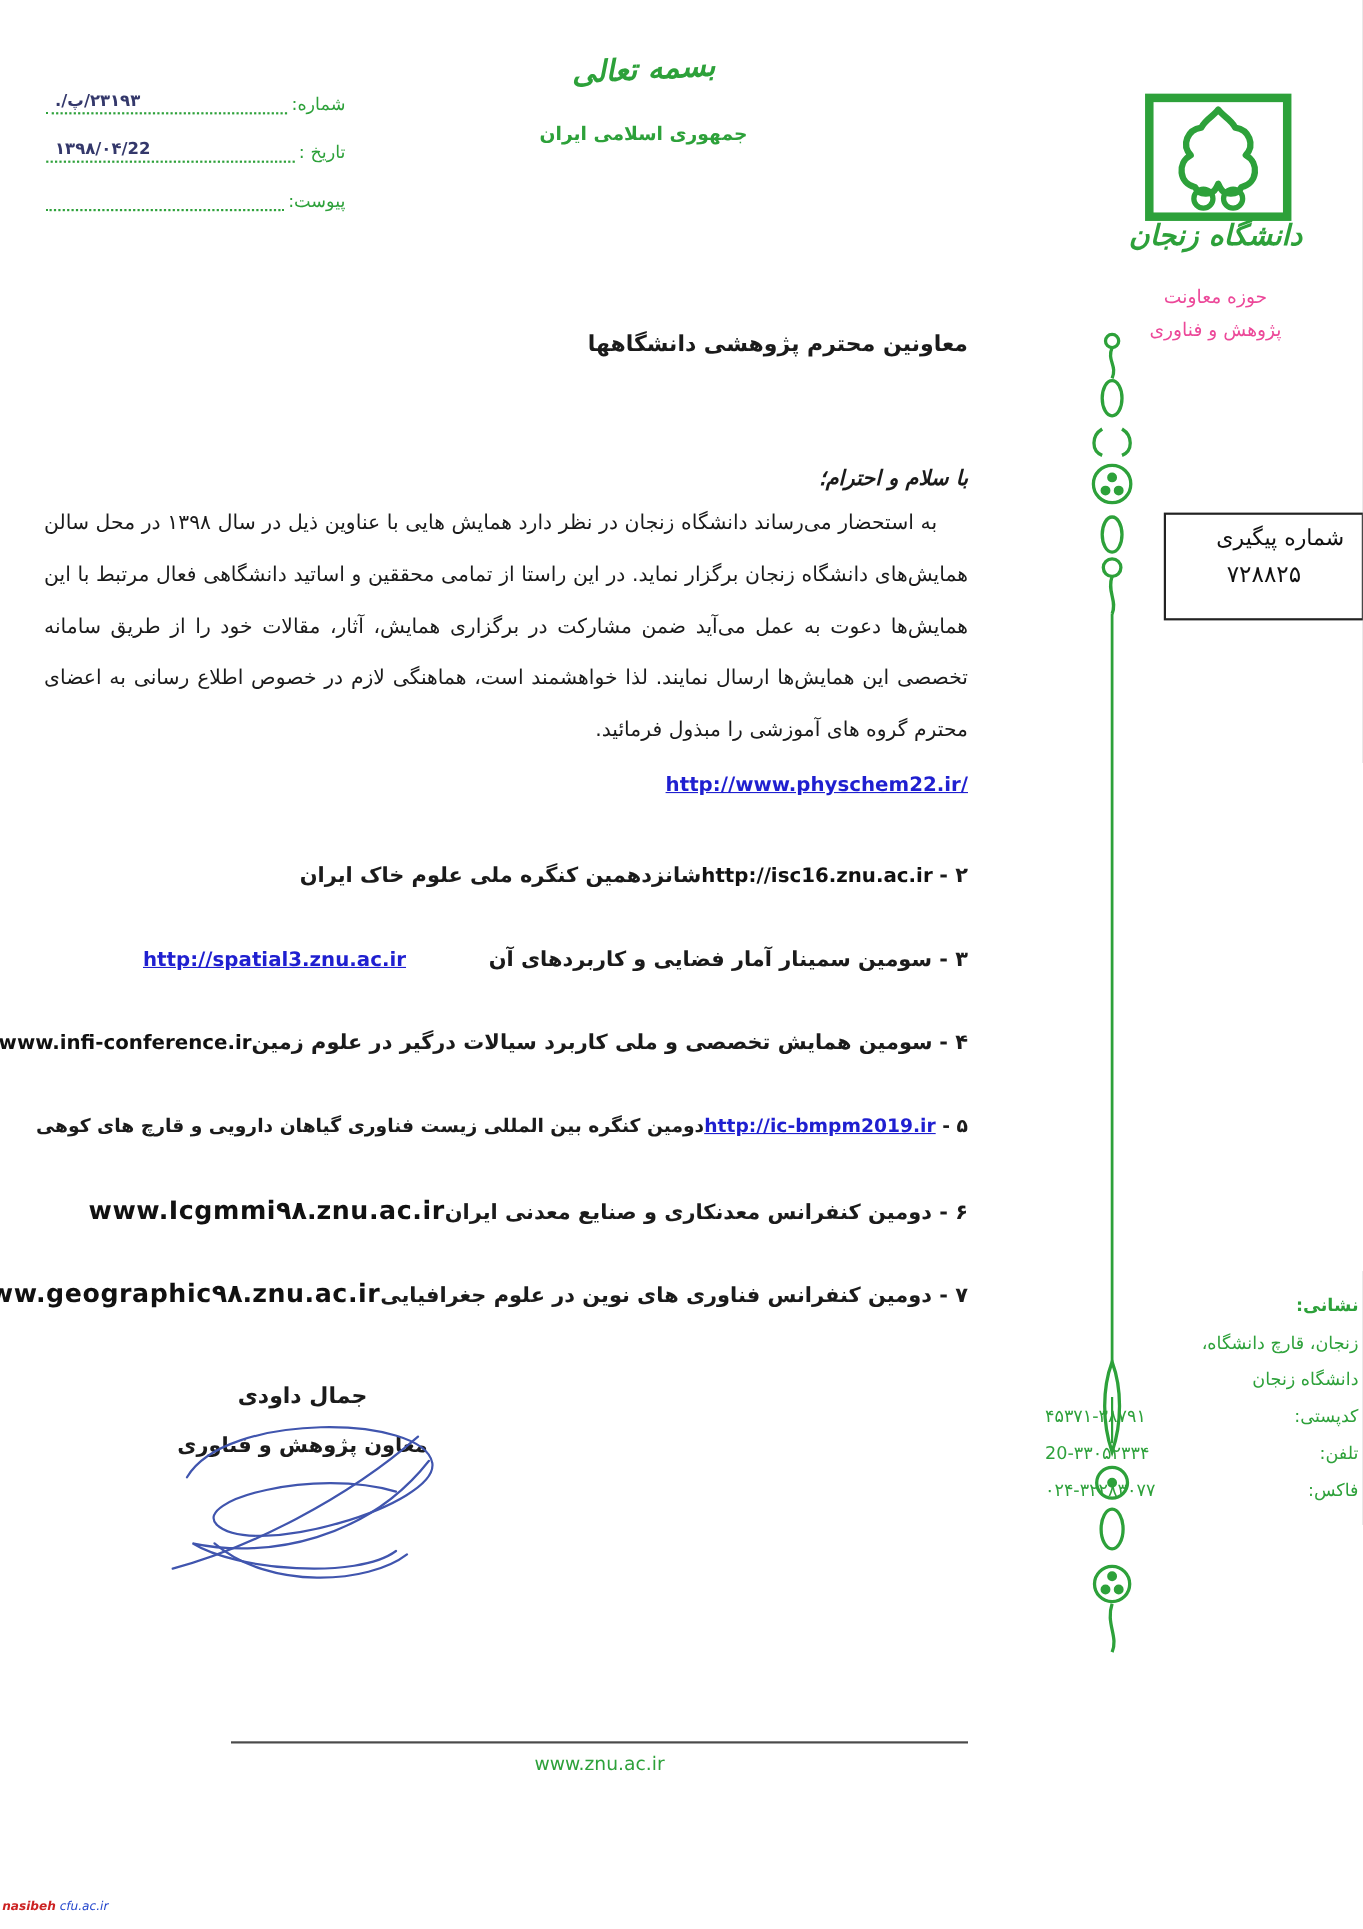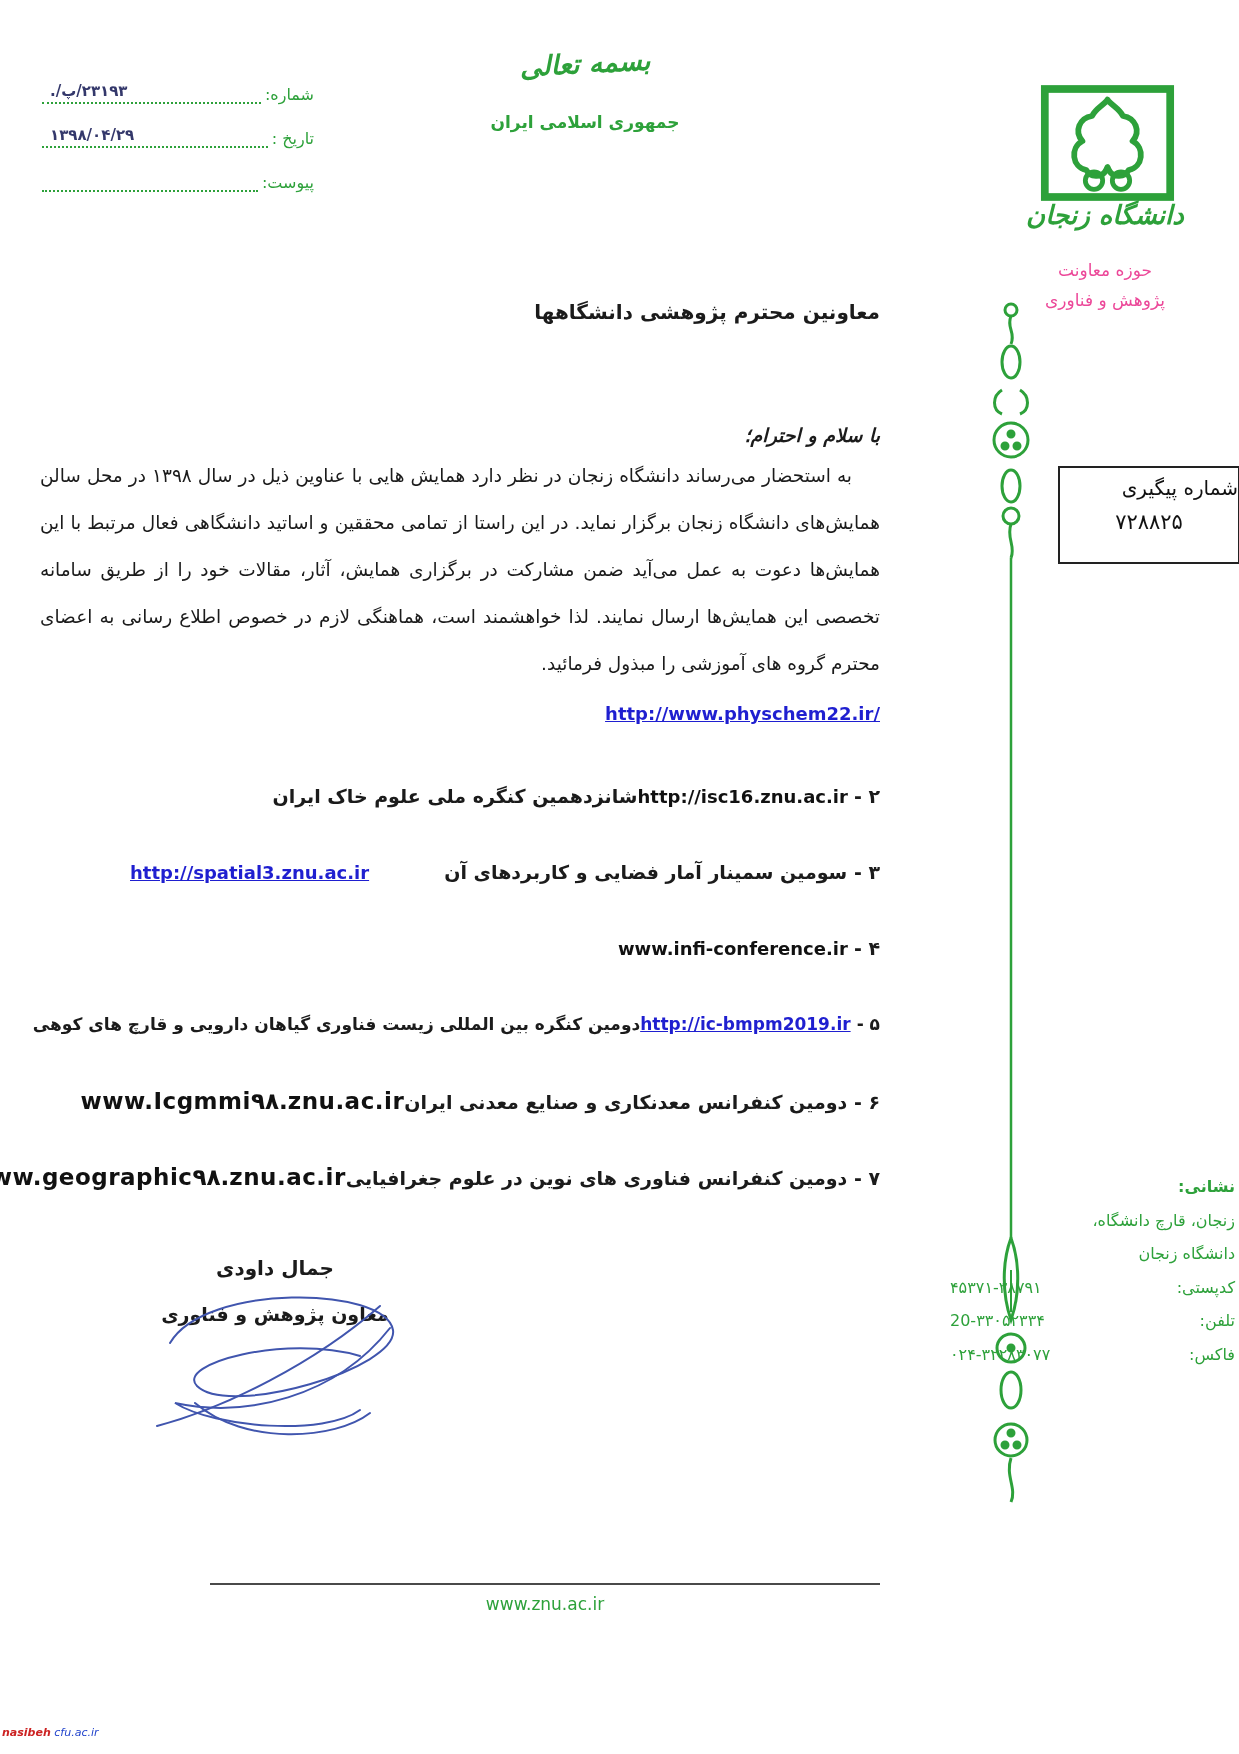--- a/index.html
+++ b/index.html
@@ -20,21 +20,21 @@
              font-size:27px;font-weight:bold;font-style:italic;transform:rotate(-3deg);}
   .country{left:430px;top:112px;width:310px;text-align:center;color:#2da13a;
            font-size:17px;font-weight:bold;}
 
   
   .logo-caption{left:1015px;top:200px;width:180px;text-align:center;color:#2da13a;
                 font-size:26px;font-weight:bold;font-style:italic;white-space:nowrap;}
   .dept{left:1015px;width:180px;text-align:center;color:#ec4899;font-size:17px;}
   .tracking{left:1058px;top:466px;width:178px;height:94px;border:2px solid #222;
             direction:rtl;font-size:20px;color:#111;}
-  .tracking .t-lbl{display:block;padding:8px 0 0 0;text-align:right;}
+  .tracking .t-lbl{display:block;padding:8px 16px 0 0;text-align:right;}
   .tracking .t-val{display:block;padding-top:10px;text-align:center;font-size:21px;}
 
   
   .recipient{left:40px;top:300px;width:840px;text-align:right;direction:rtl;
              font-size:20px;font-weight:bold;}
   .salutation{left:40px;top:424px;width:840px;text-align:right;direction:rtl;
               font-size:19px;font-weight:bold;font-style:italic;}
   .bodytext{left:40px;top:452px;width:840px;direction:rtl;text-align:justify;
             font-size:18.5px;line-height:47px;text-indent:28px;}
 
@@ -76,21 +76,21 @@
 
   <div class="hfield" style="top:78px">
     <span class="lbl">شماره:</span>
     <span class="dots">
       <span class="val" dir="rtl">۲۳۱۹۳/پ/.</span>
     </span>
   </div>
   <div class="hfield" style="top:122px">
     <span class="lbl">تاریخ :</span>
     <span class="dots">
-      <span class="val ltr">۱۳۹۸/۰۴/۲۹</span>
+      <span class="val ltr">۱۳۹۸/۰۴/22</span>
     </span>
   </div>
   <div class="hfield" style="top:166px">
     <span class="lbl">پیوست:</span>
     <span class="dots"></span>
   </div>
 
   <div class="abs bismillah">بسمه تعالی</div>
   <div class="abs country">جمهوری اسلامی ایران</div>
 
@@ -152,20 +152,21 @@
     <span class="t">شانزدهمین کنگره ملی علوم خاک ایران</span>
   </div>
 
   <div class="abs conf spread" style="top:861px;padding-left:90px;width:750px">
     <span class="t"><span>۳ -</span> <span>سومین سمینار آمار فضایی و کاربردهای آن</span></span>
     <span class="url-link ltr">http://spatial3.znu.ac.ir</span>
   </div>
 
   <div class="abs conf" style="top:937px">
     <span class="marker">۴ -</span>
+    <span class="t">سومین همایش تخصصی و ملی کاربرد سیالات درگیر در علوم زمین</span>
     <span class="url-plain ltr">www.infi-conference.ir</span>
   </div>
 
   <div class="abs conf small" style="top:1014px">
     <span class="marker">۵ -</span>
     <span class="url-link ltr" style="font-size:17px">http://ic-bmpm2019.ir</span>
     <span class="t">دومین کنگره بین المللی زیست فناوری گیاهان دارویی و قارچ های کوهی</span>
   </div>
 
   <div class="abs conf spread" style="top:1088px;padding-left:55px;width:785px">

